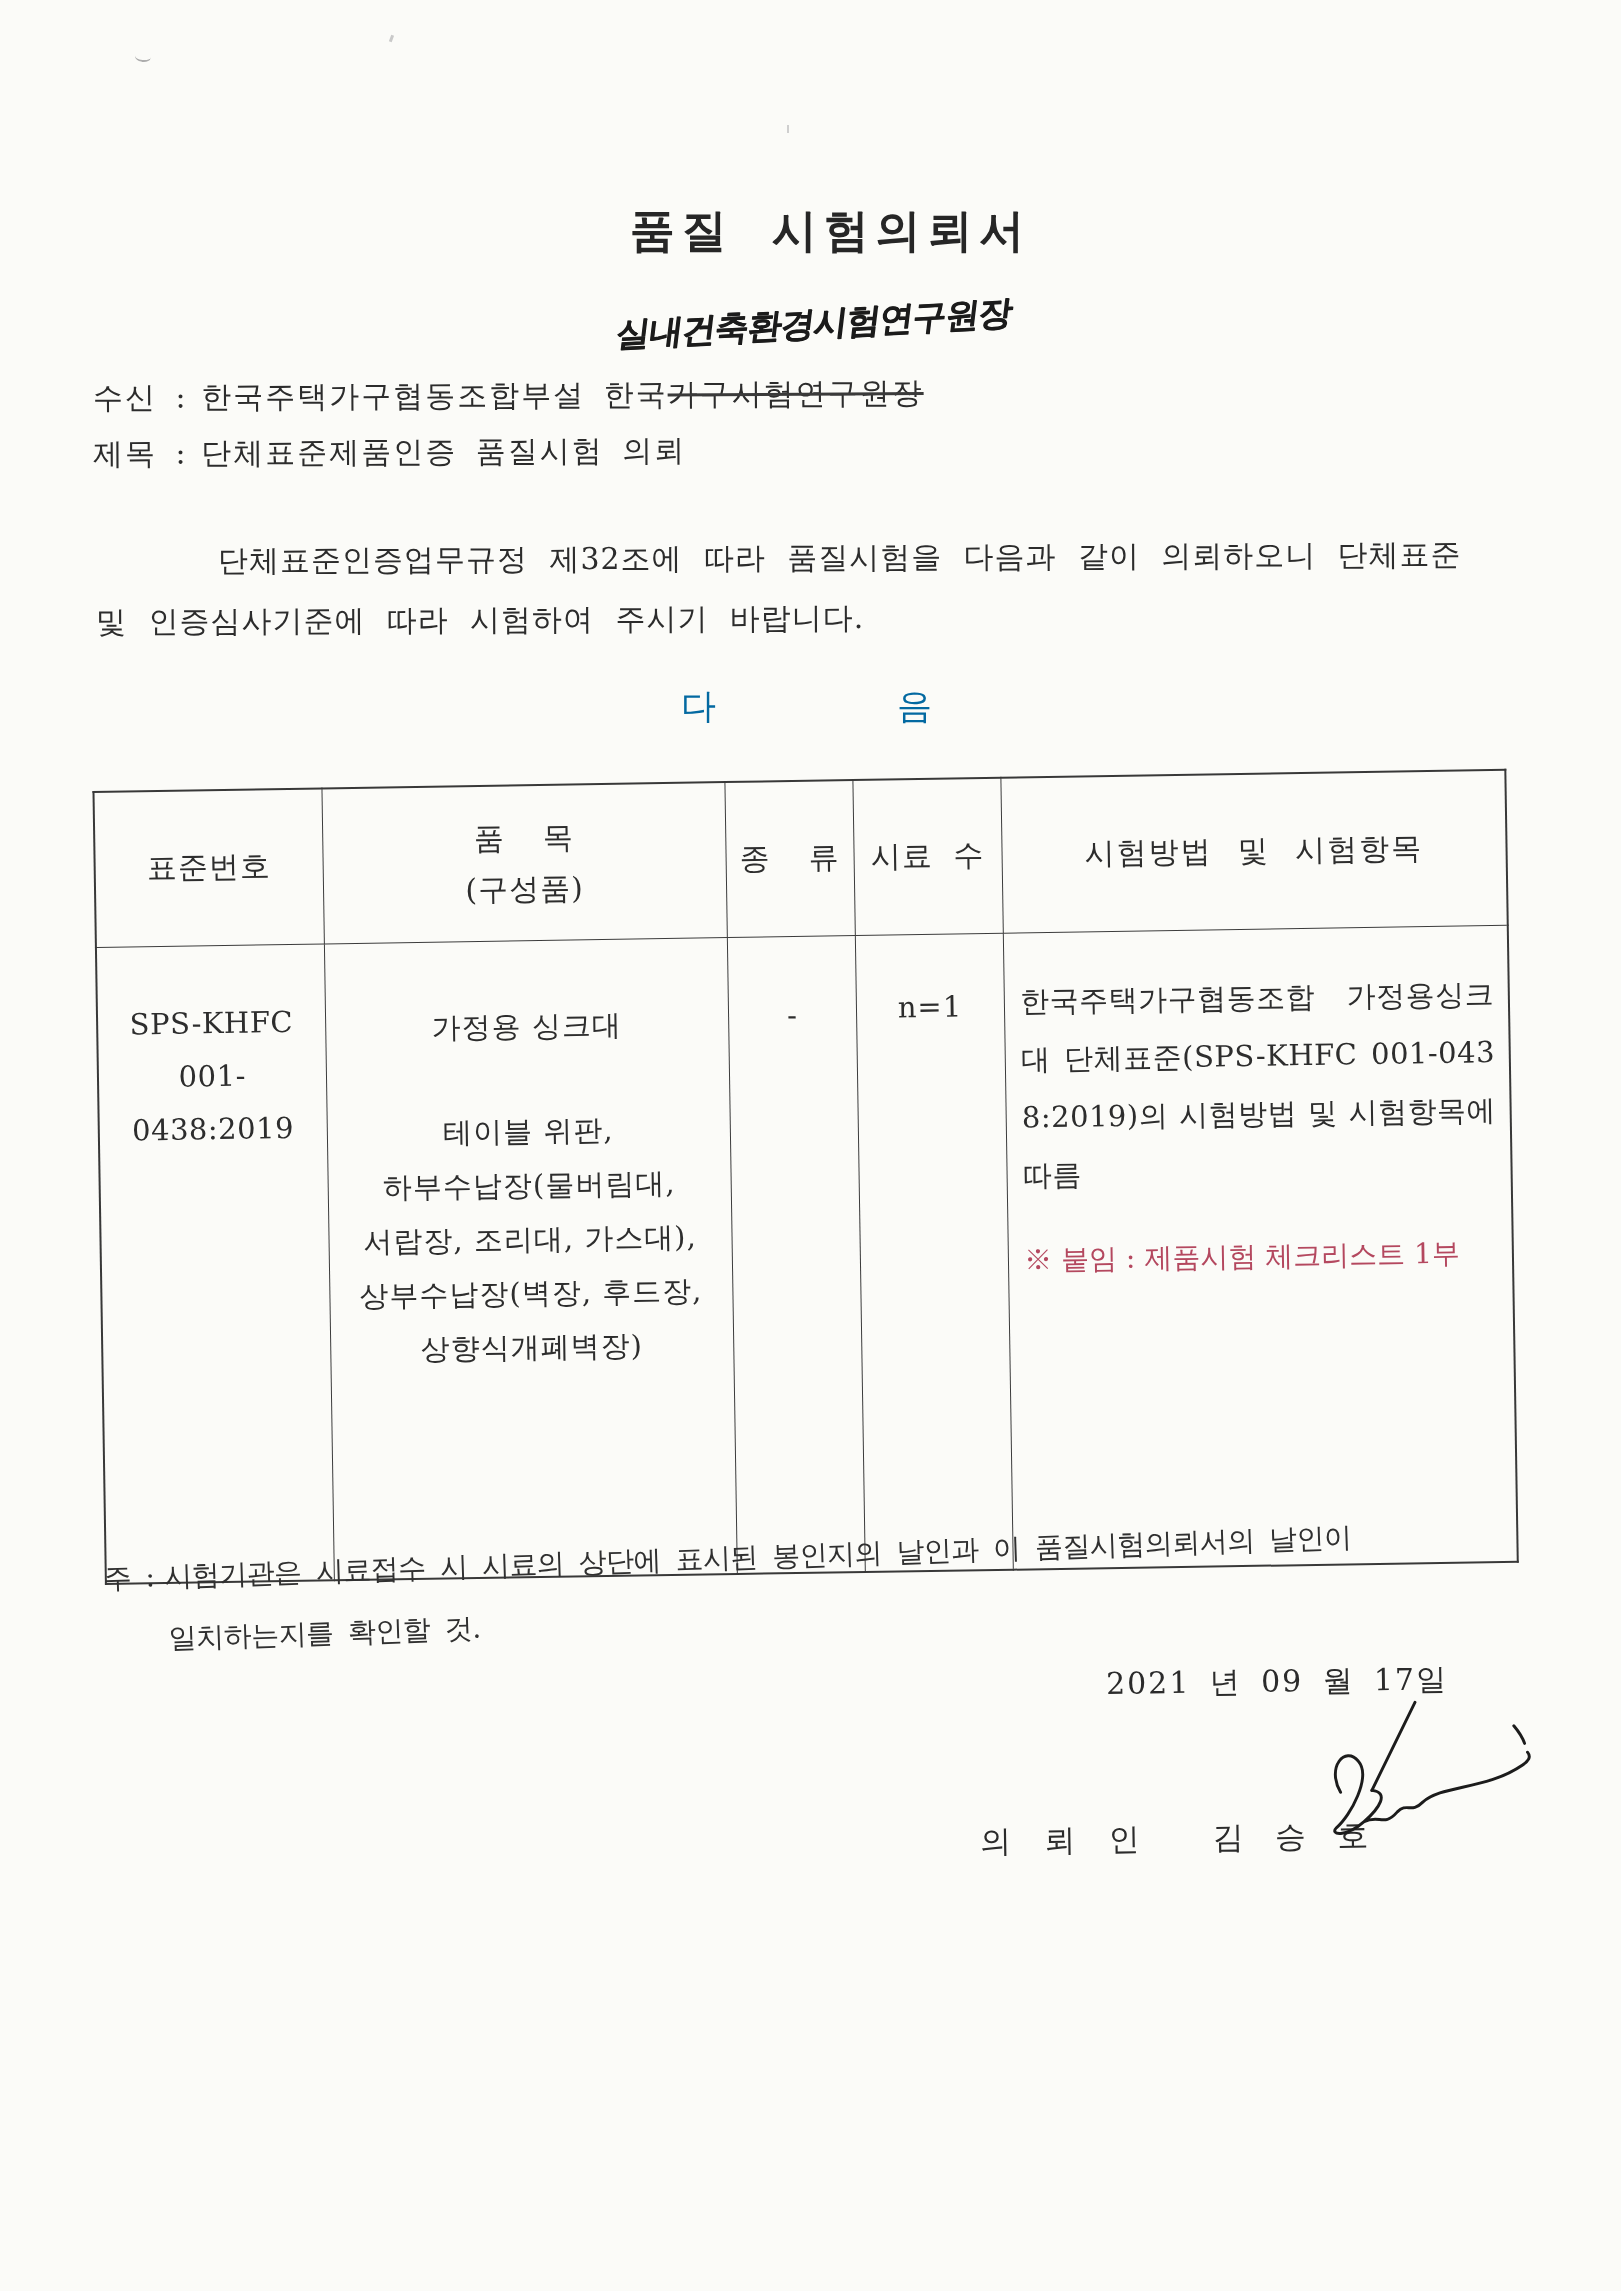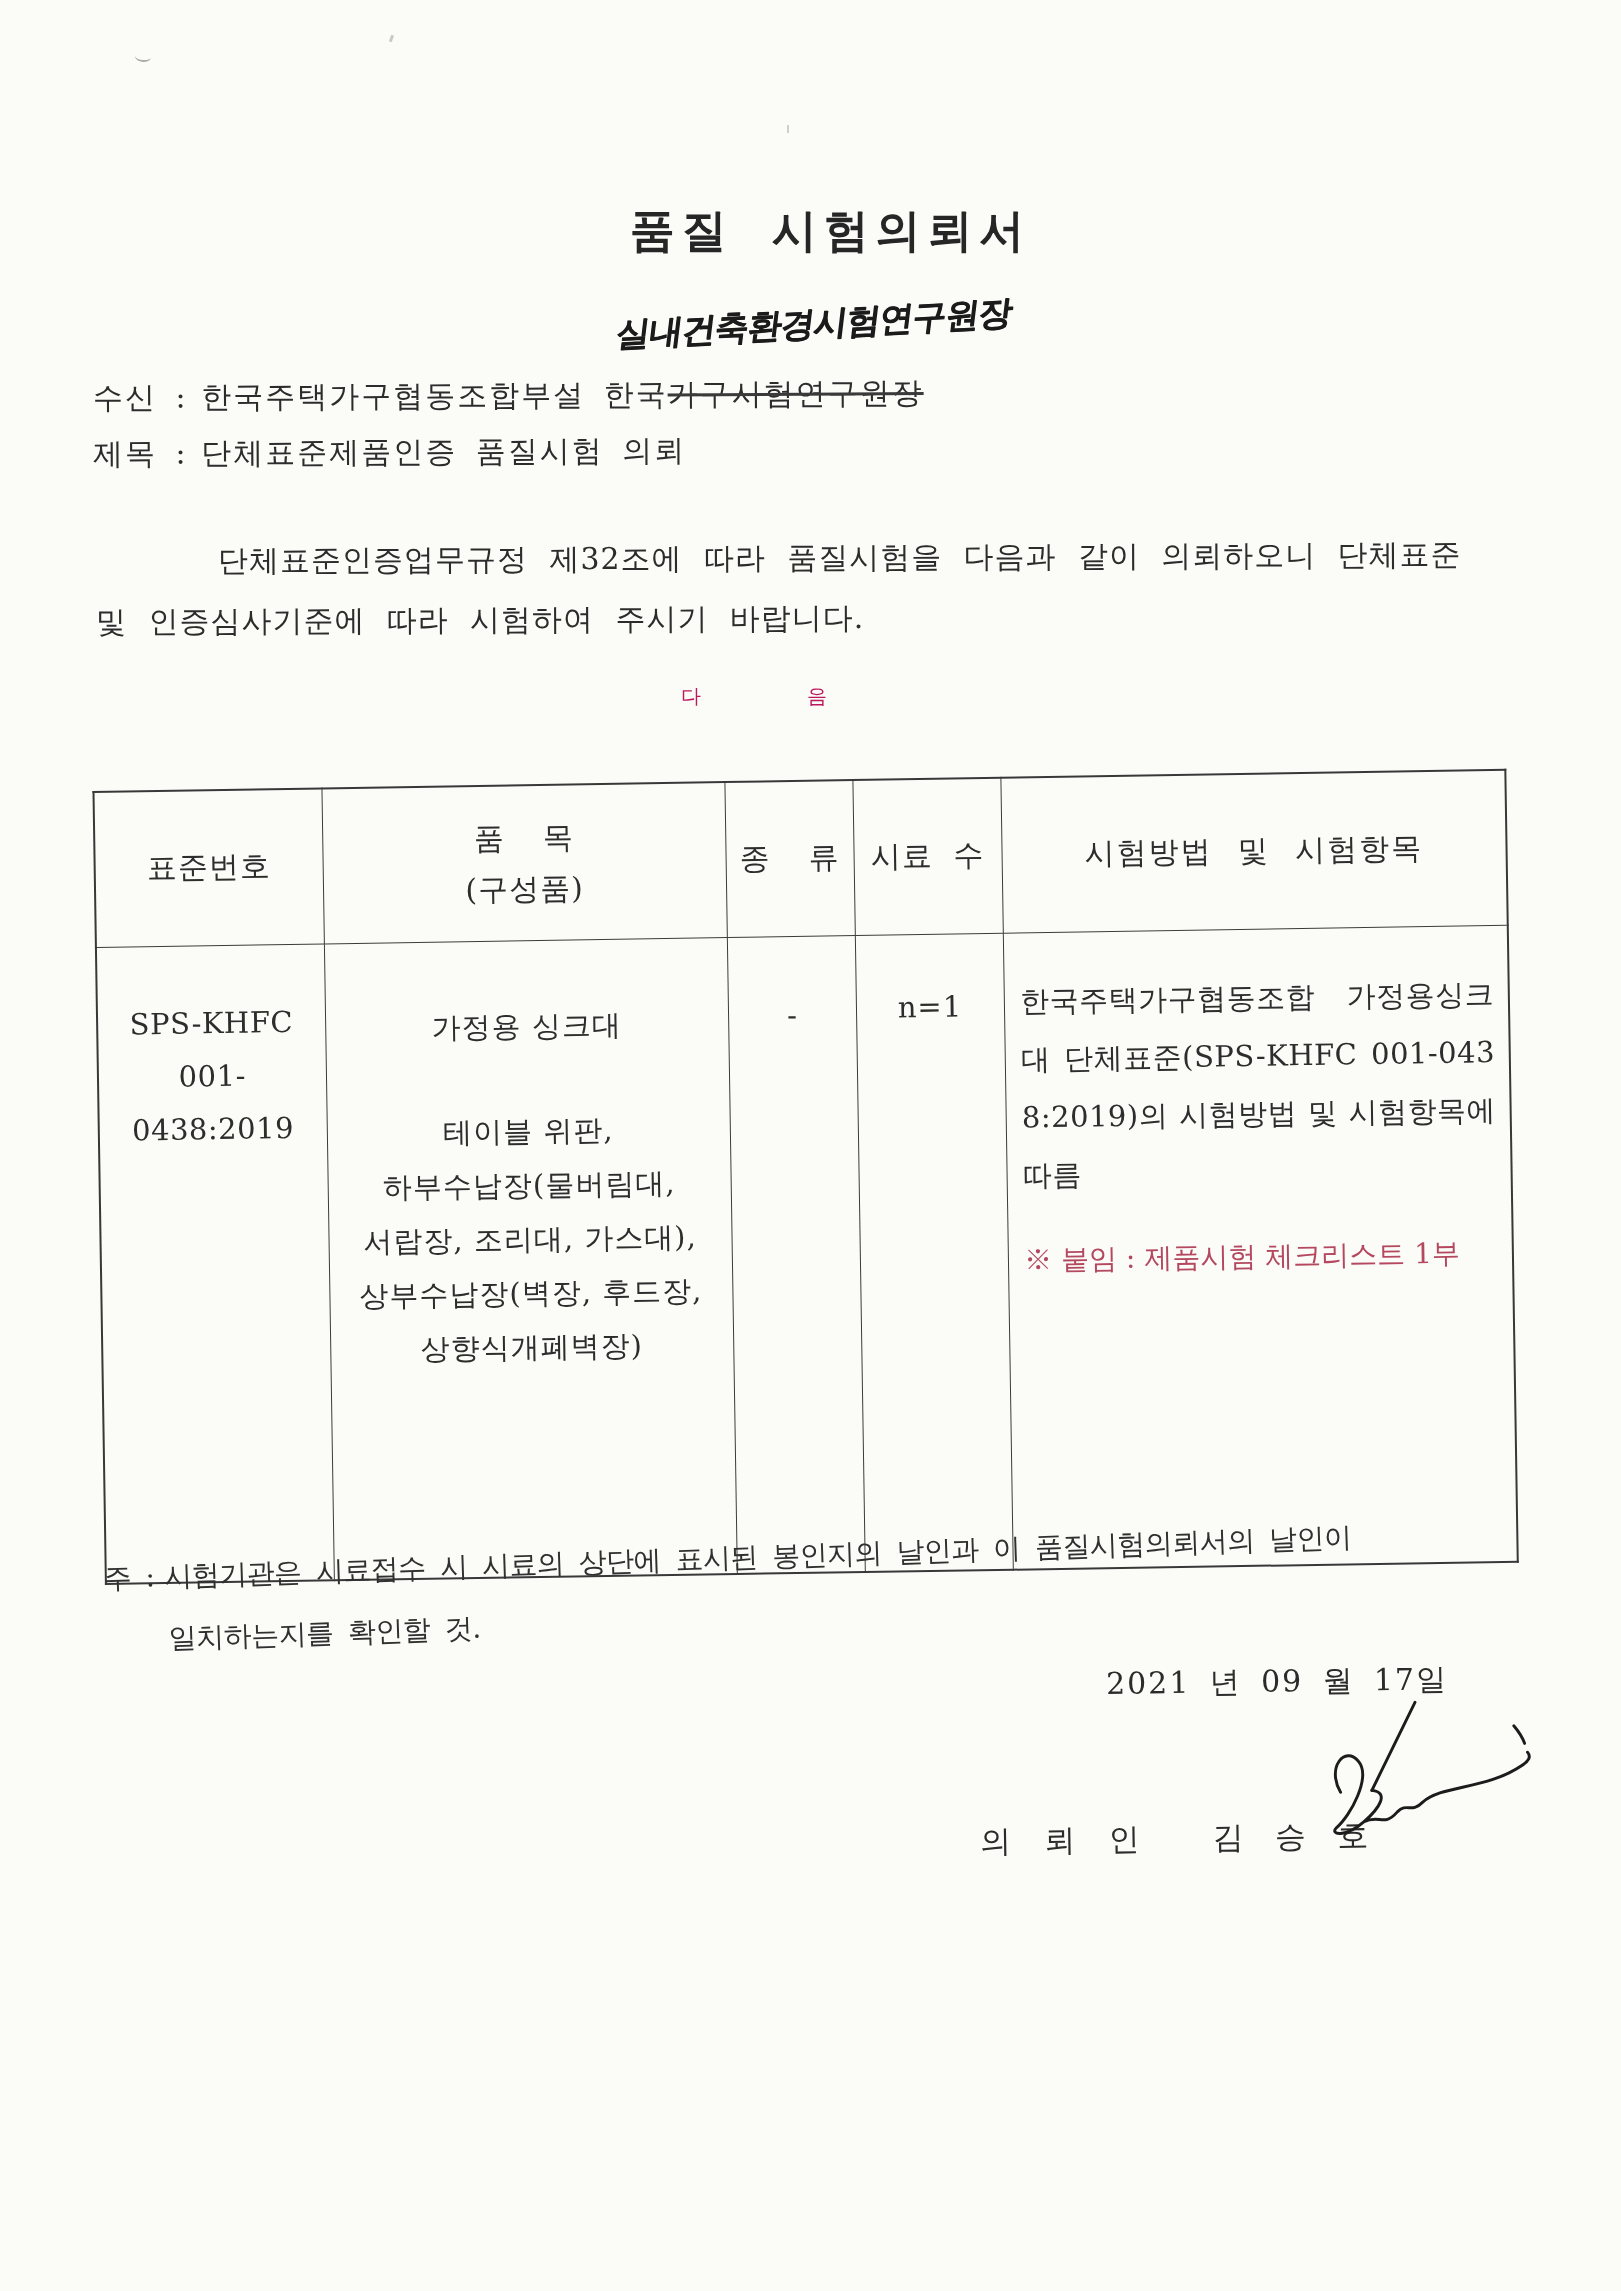--- a/index.html
+++ b/index.html
@@ -42,21 +42,21 @@
   .line-row{font-size:30px;letter-spacing:2px;word-spacing:6.9px;white-space:nowrap;color:#2c2c2c;}
   .recipient-row{left:93px;top:378px;transform:rotate(-0.35deg);transform-origin:left center;}
   .subject-row{left:93px;top:434px;transform:rotate(-0.35deg);transform-origin:left center;}
   .row-label{margin-right:13.7px;}
   .struck{text-decoration:line-through;text-decoration-thickness:2.5px;text-decoration-color:#3a3a3a;}
 
   .body-line{font-size:30px;letter-spacing:1px;word-spacing:10.8px;white-space:nowrap;color:#2c2c2c;}
   .body-line1{left:218px;top:541px;transform:rotate(-0.3deg);transform-origin:left center;}
   .body-line2{left:96px;top:602px;transform:rotate(-0.3deg);transform-origin:left center;}
 
-  .daum{left:681px;top:683px;font-size:20px;color:#be185d;letter-spacing:1px;}
+  .daum{left:681px;top:683px;font-size:35px;color:#0369a1;letter-spacing:1px;}
 
   .doc-table{
     left:98px;top:781px;
     border-collapse:collapse;
     width:1412px;
     transform:rotate(-0.9deg);
     transform-origin:45% 45%;
     table-layout:fixed;
   }
   .doc-table td,.doc-table th{

